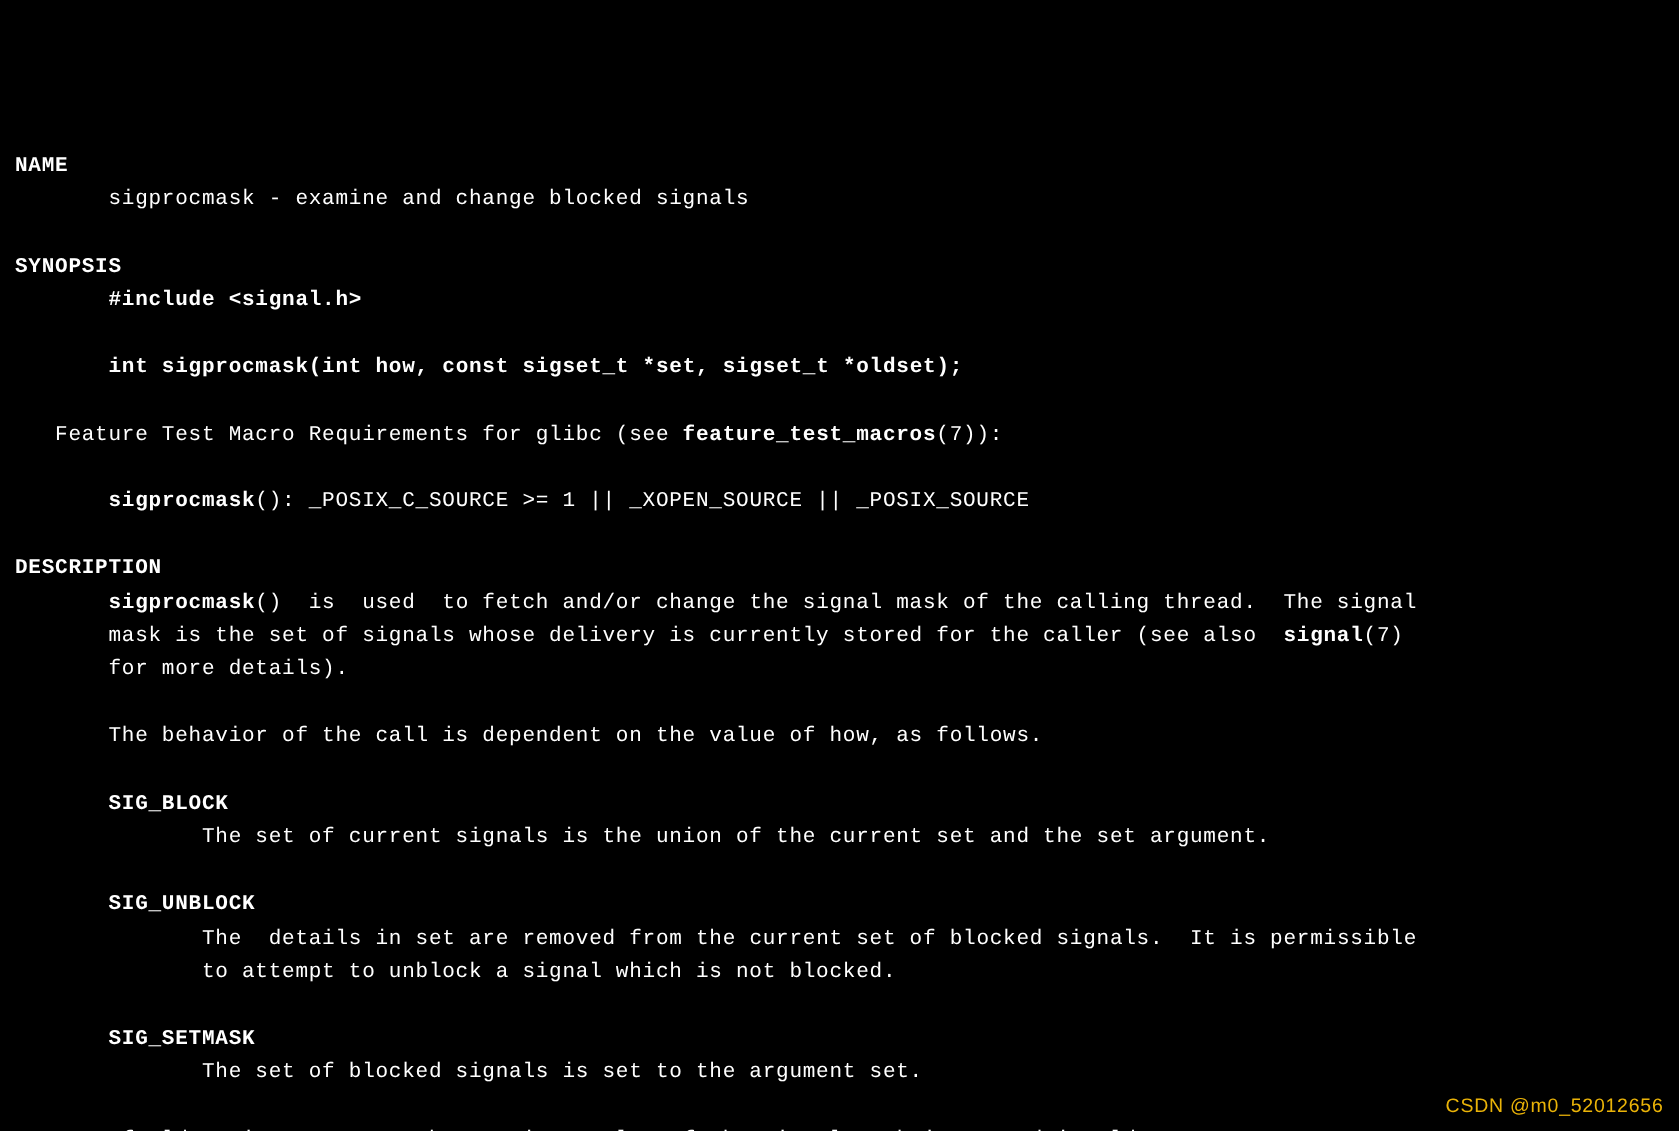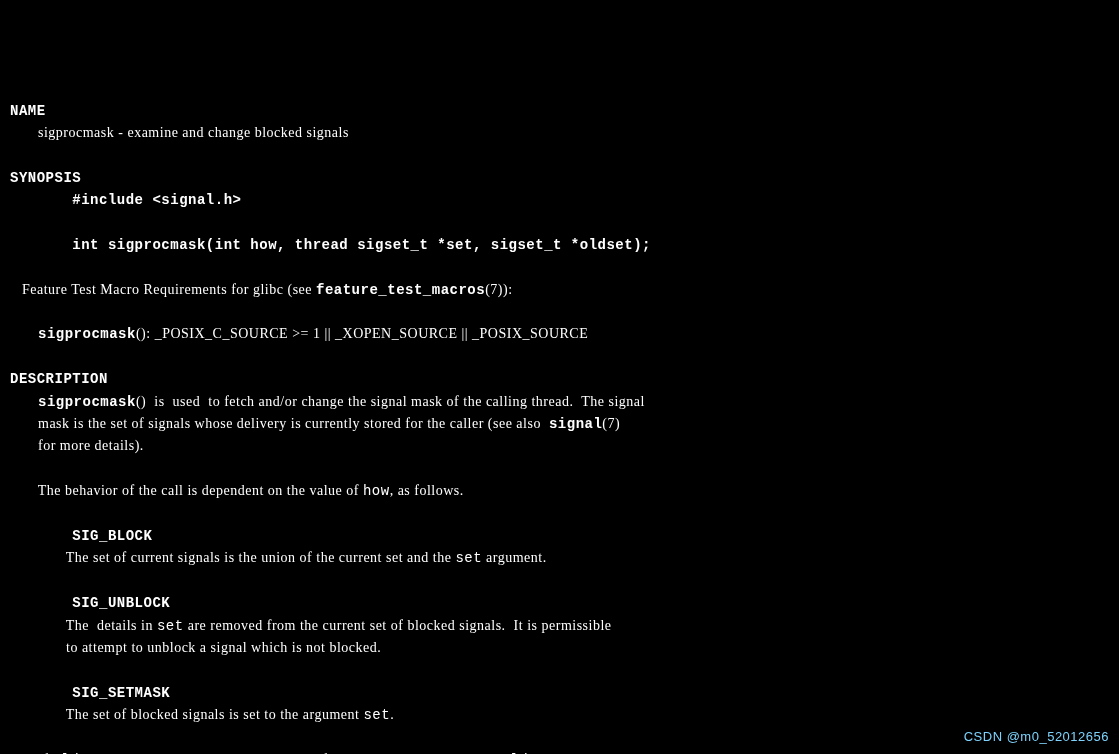--- a/index.html
+++ b/index.html
@@ -15,44 +15,43 @@
   }
   .bold {
     font-weight: bold;
   }
   .underline {
   }
   .watermark {
     position: fixed;
     bottom: 6px;
     right: 10px;
-    color: #7dd3fc;
+    color: #eab308;
     font-size: 13px;
     font-family: sans-serif;
   }
   .section-header {
     font-weight: bold;
   }
   .content {
     font-weight: normal;
-    font-family: Liberation Serif, serif;
   }
 </style>
 </head>
 <body>
 
 
 
 <span class="section-header">NAME</span>
 <span class="content">       sigprocmask - examine and change blocked signals</span>
 
 <span class="section-header">SYNOPSIS</span>
 <span class="bold">       #include &lt;signal.h&gt;</span>
 
-<span class="bold">       int sigprocmask(int </span><span class="bold underline">how</span><span class="bold">, thread sigset_t *</span><span class="bold underline">set</span><span class="bold">, sigset_t *</span><span class="bold underline">oldset</span><span class="bold">);</span>
+<span class="bold">       int sigprocmask(int </span><span class="bold underline">how</span><span class="bold">, const sigset_t *</span><span class="bold underline">set</span><span class="bold">, sigset_t *</span><span class="bold underline">oldset</span><span class="bold">);</span>
 
 <span class="content">   Feature Test Macro Requirements for glibc (see </span><span class="bold">feature_test_macros</span><span class="content">(7)):</span>
 
 <span class="content">       </span><span class="bold">sigprocmask</span><span class="content">(): _POSIX_C_SOURCE &gt;= 1 || _XOPEN_SOURCE || _POSIX_SOURCE</span>
 
 <span class="section-header">DESCRIPTION</span>
 <span class="content">       </span><span class="bold">sigprocmask</span><span class="content">()  is  used  to fetch and/or change the signal mask of the calling thread.  The signal
        mask is the set of signals whose delivery is currently stored for the caller (see also  </span><span class="bold">signal</span><span class="content">(7)
        for more details).</span>
 

